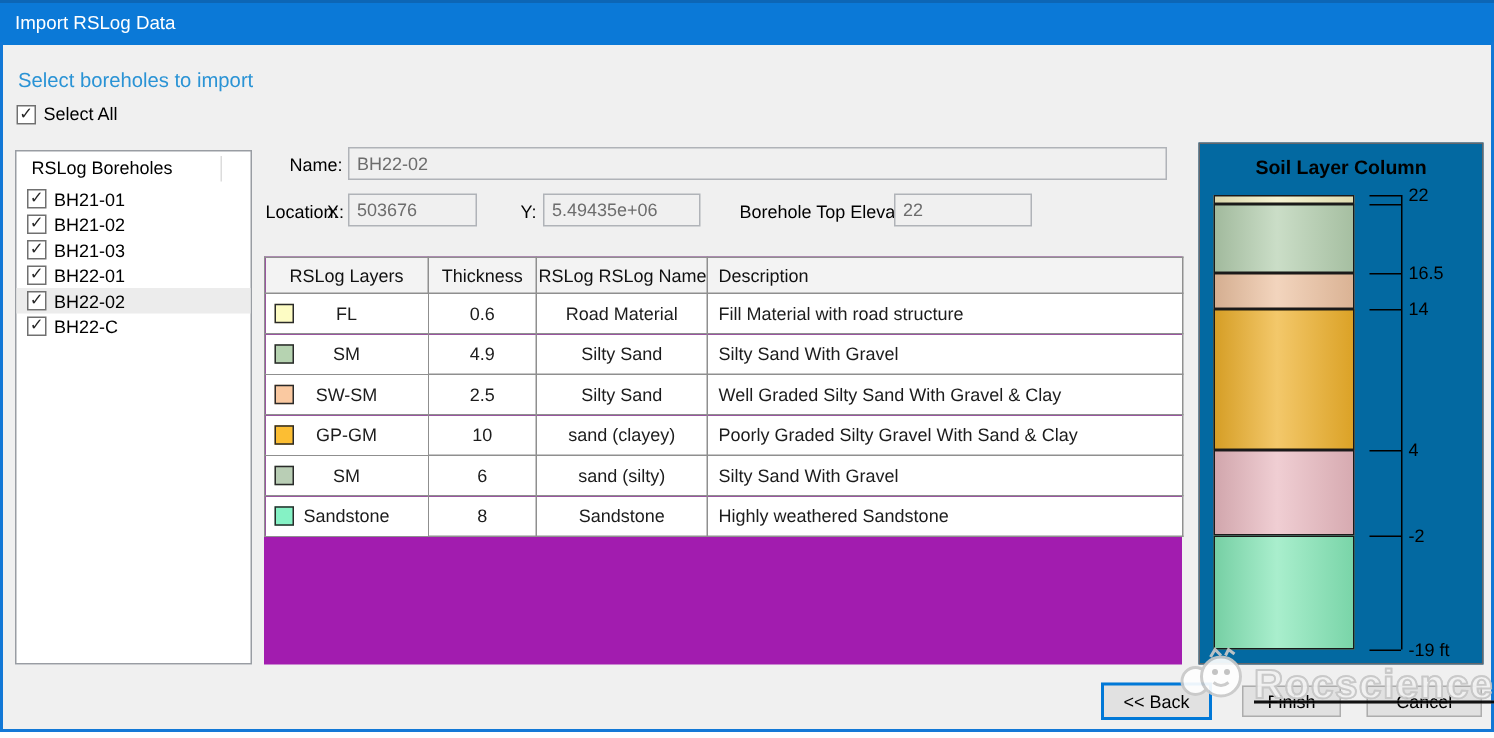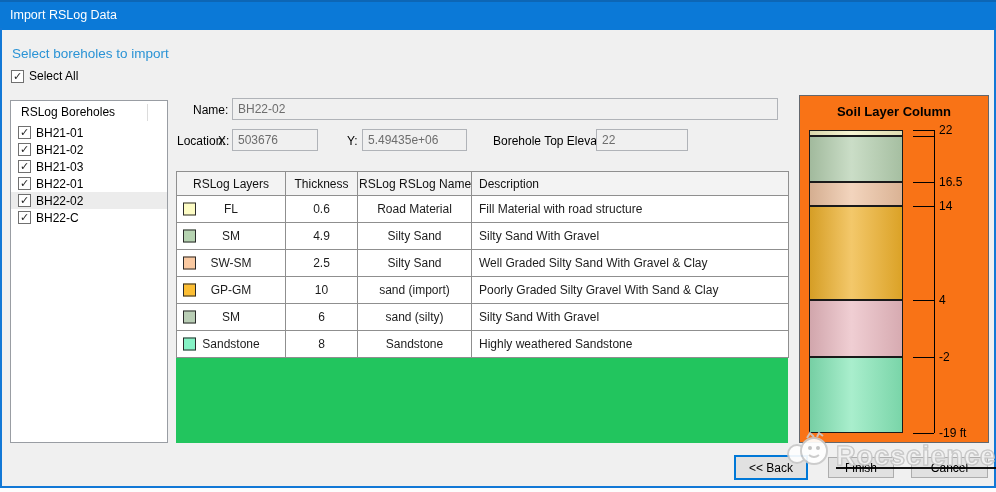--- a/index.html
+++ b/index.html
@@ -28,32 +28,32 @@
              border:1px solid #999da3; box-sizing:border-box; }
   .bh-header { height:23px; font-size:12px; color:#000; padding-left:10px; line-height:23px; position:relative; }
   .bh-header::after { content:""; position:absolute; left:136px; top:3px; height:17px; width:1px; background:#dcdcdc; }
   .bh-item { height:17px; display:flex; align-items:center; padding-left:7px; gap:5px; font-size:12px; color:#000; }
   .bh-item.sel { background:#ececec; }
 
   .lbl { position:absolute; font-size:12px; color:#000; white-space:nowrap; }
   .fld { position:absolute; background:#f0f0f0; border:1px solid #b0b3b8; box-sizing:border-box;
          font-size:12px; color:#6d6d6d; padding:0 5px; line-height:20px; height:22px; overflow:hidden; }
 
-  .tbl-wrap { position:absolute; left:176px; top:171px; width:612px; height:272px; background:#22c55e; }
+  .tbl-wrap { position:absolute; left:176px; top:171px; width:612px; height:272px; background:#a21caf; }
   table.layers { border-collapse:collapse; table-layout:fixed; width:612px; }
   table.layers th, table.layers td { border:1px solid #8f8f8f; font-size:12px; overflow:hidden; white-space:nowrap; }
   table.layers th { height:21px; background:#f3f3f3; font-weight:normal; color:#111; text-align:center; }
   table.layers th.desc { text-align:left; padding-left:7px;margin-left:20px; }
   table.layers td { height:24px; background:#ffffff; color:#1c1c1c; text-align:center; }
   table.layers td.desc { text-align:left; padding-left:7px; }
   td.layercell { position:relative; }
   .sw { position:absolute; left:6px; top:50%; transform:translateY(-50%); width:13px; height:13px;
         border:1px solid #2a2a2a; box-sizing:border-box; }
 
-  .soil { position:absolute; left:799px; top:95px; width:190px; height:348px; background:#f97316;
+  .soil { position:absolute; left:799px; top:95px; width:190px; height:348px; background:#0369a1;
           border:1px solid #63676d; box-sizing:border-box; }
   .soil-title { text-align:center; font-weight:bold; font-size:13px; margin-top:8px; color:#000; }
   .soil-layer { position:absolute; left:9px; width:94px; border:1px solid #1a1a1a; box-sizing:border-box;
                 background-image:linear-gradient(90deg, rgba(0,0,0,0.10), rgba(255,255,255,0.30) 45%, rgba(0,0,0,0.08)); }
   .tick { position:absolute; left:113px; width:21px; height:1px; background:#000; }
   .axis { position:absolute; left:134px; width:1px; background:#000; }
   .tick-label { position:absolute; left:139px; font-size:12px; color:#000; transform:translateY(-50%); white-space:nowrap; }
 
   .btn { position:absolute; background:#e1e1e1; border:1px solid #adadad; font-size:12px; color:#000;
          text-align:center; font-family:inherit; padding:0; }
@@ -157,21 +157,21 @@
           </tr>
           <tr>
             <td class="layercell"><span class="sw" style="background: rgb(250, 201, 161);"></span><span>SW-SM</span></td>
             <td>2.5</td>
             <td>Silty Sand</td>
             <td class="desc">Well Graded Silty Sand With Gravel &amp; Clay</td>
           </tr>
           <tr>
             <td class="layercell"><span class="sw" style="background: rgb(252, 190, 51);"></span><span>GP-GM</span></td>
             <td>10</td>
-            <td>sand (import)</td>
+            <td>sand (clayey)</td>
             <td class="desc">Poorly Graded Silty Gravel With Sand &amp; Clay</td>
           </tr>
           <tr>
             <td class="layercell"><span class="sw" style="background: rgb(185, 206, 181);"></span><span>SM</span></td>
             <td>6</td>
             <td>sand (silty)</td>
             <td class="desc">Silty Sand With Gravel</td>
           </tr>
           <tr>
             <td class="layercell"><span class="sw" style="background: rgb(133, 242, 197);"></span><span>Sandstone</span></td>

